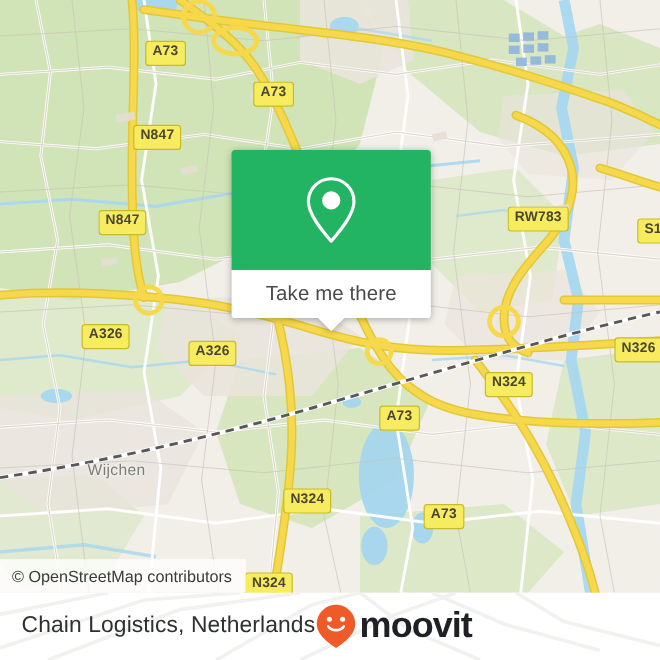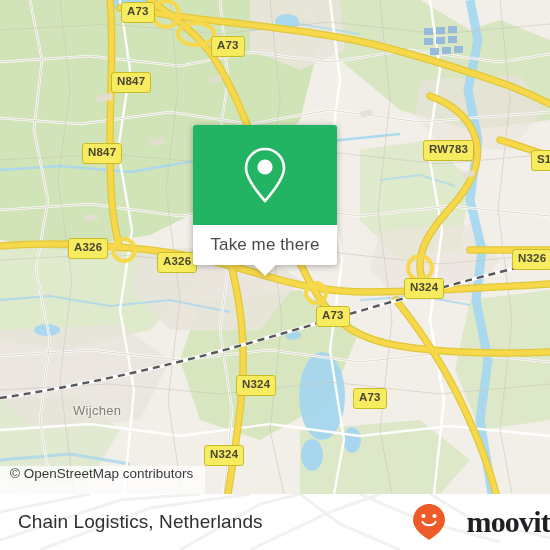--- a/index.html
+++ b/index.html
@@ -53,43 +53,45 @@
     border-radius: 3px;
     color: #4a4633;
     font-size: 11.5px;
     font-weight: bold;
     line-height: 1;
     padding: 3px 5px 4px 5px;
     white-space: nowrap;
     letter-spacing: .2px;
     box-sizing: border-box;
     font-family: "Liberation Sans", sans-serif;
+    margin-top: 32px;
   }
 
   
   #attribution {
     position: absolute;
     left: 0;
     top: 466px;
     height: 28px;
     display: flex;
+    align-items: center;
     padding: 0 12px 0 10px;
     background: rgba(255,255,255,0.76);
     color: #3a3a3a;
     font-size: 13.5px;
     white-space: nowrap;
     z-index: 40;
   }
 
   
   #callout {
     position: absolute;
     left: 193px;
     top: 125px;
-    width: 144px;
+    width: 166px;
     z-index: 30;
     filter: drop-shadow(0 1px 3px rgba(0,0,0,0.30));
   }
   #callout-head {
     height: 100px;
     background: #22b462;
     border-radius: 3px 3px 0 0;
     display: flex;
     align-items: center;
     justify-content: center;
@@ -134,35 +136,33 @@
     left: 0; top: 0;
     width: 550px; height: 56px;
     opacity: 1;
   }
   #footer-inner {
     position: relative;
     width: 550px;
     height: 56px;
     display: flex;
     align-items: center;
-    justify-content: space-between;
-    padding: 0 0 0 18px;
+    padding: 0 24px 0 18px;
     box-sizing: border-box;
   }
   #footer-title {
     color: #2e3034;
     font-size: 19px;
     letter-spacing: .1px;
     white-space: nowrap;
   }
   #brand {
     display: flex;
     align-items: center;
-    gap: 20px;
-    font-family: Liberation Serif, serif;
+    gap: 3px;
   }
   #brand-word {
     color: #1f2024;
     font-size: 30px;
     font-weight: bold;
     letter-spacing: -0.8px;
     line-height: 1;
   }
 </style>
 </head>
@@ -316,21 +316,21 @@
           <rect x="208" y="78" width="13" height="6" transform="rotate(-14 208 78)"></rect>
           <rect x="300" y="170" width="12" height="6" transform="rotate(-8 300 170)"></rect>
           <rect x="252" y="216" width="15" height="6" transform="rotate(-10 252 216)"></rect>
           <rect x="462" y="172" width="12" height="6" transform="rotate(-10 462 172)"></rect>
           <rect x="84" y="216" width="13" height="6" transform="rotate(-9 84 216)"></rect>
           <rect x="360" y="112" width="12" height="6" transform="rotate(-12 360 112)"></rect>
         </g>
       </g>
     </svg>
 
-    <div class="map-label" style="left:73px; top:403px;text-align:right;">Wijchen</div>
+    <div class="map-label" style="left:73px; top:384px;text-align:right;">Wijchen</div>
 
     <div class="shield" style="left:121px; top:2px;">A73</div>
     <div class="shield" style="left:211px; top:36px;">A73</div>
     <div class="shield" style="left:111px; top:72px;">N847</div>
     <div class="shield" style="left:82px;  top:143px;">N847</div>
     <div class="shield" style="left:423px; top:140px;">RW783</div>
     <div class="shield" style="left:531px; top:150px;">S1</div>
     <div class="shield" style="left:68px;  top:238px;">A326</div>
     <div class="shield" style="left:157px; top:252px;">A326</div>
     <div class="shield" style="left:512px; top:249px;">N326</div>

